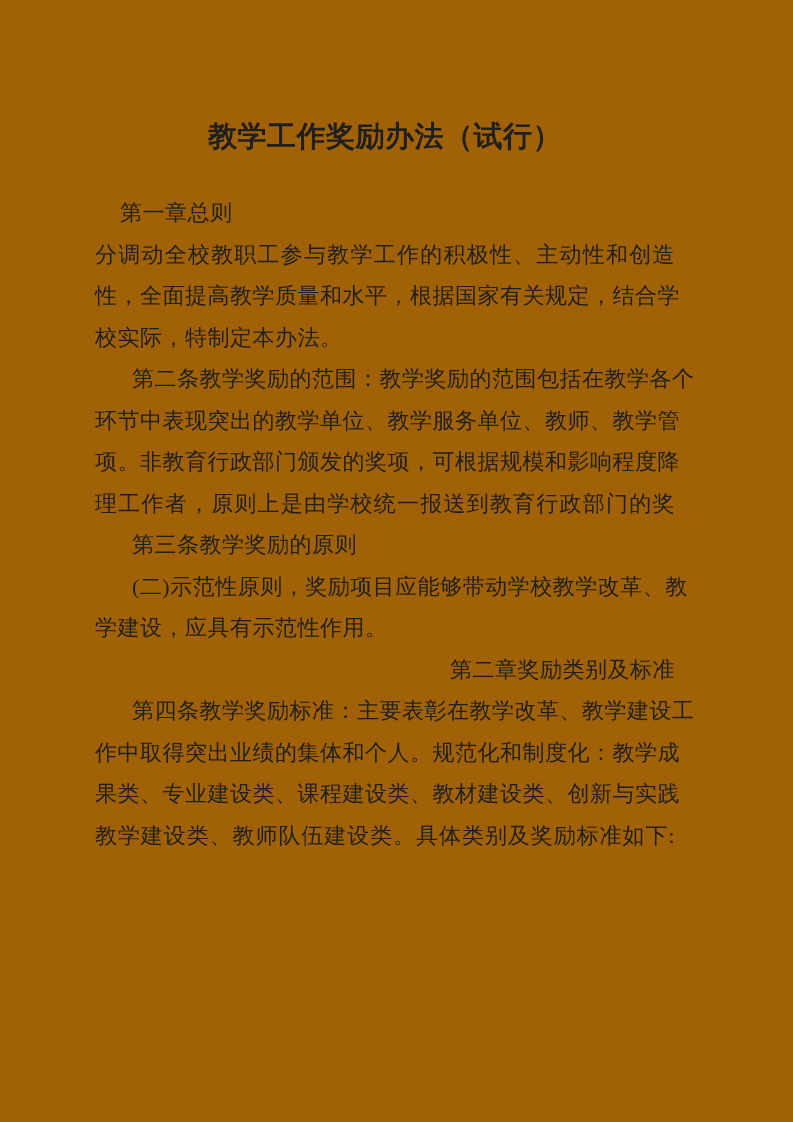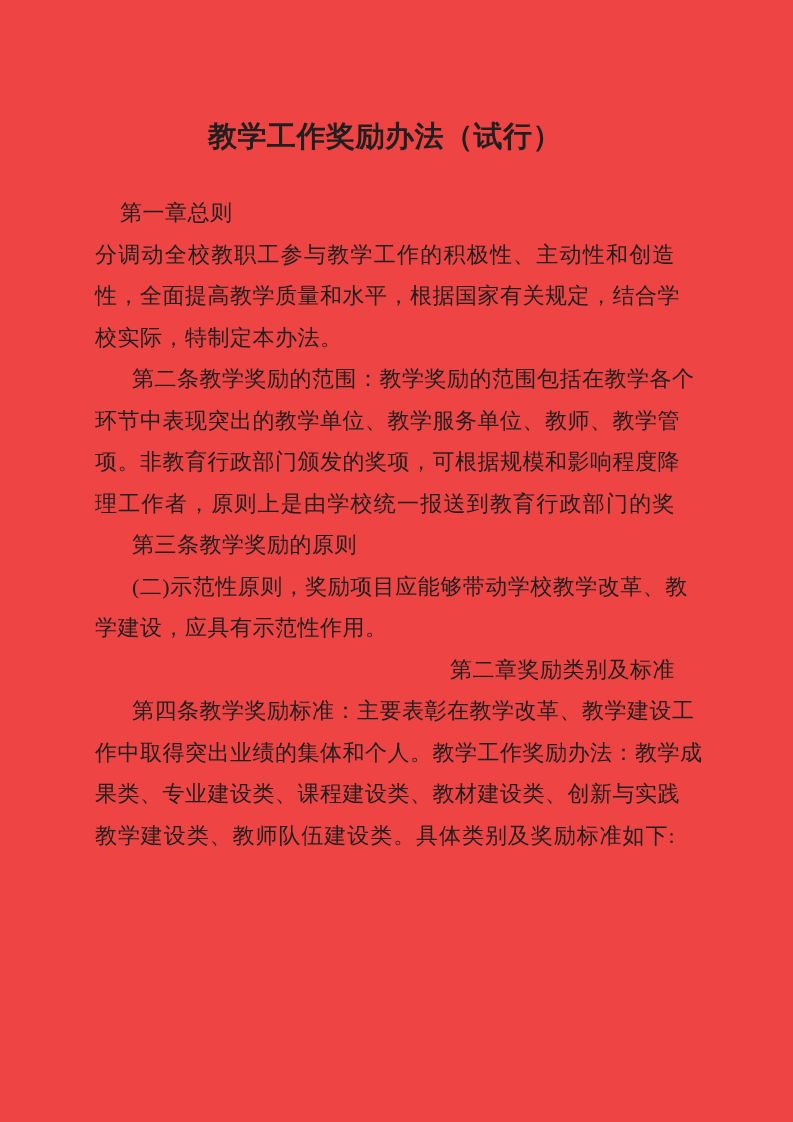--- a/index.html
+++ b/index.html
@@ -4,21 +4,21 @@
 <style>
   html, body {
     margin: 0;
     padding: 0;
     background: #ffffff;
   }
   .page {
     position: relative;
     width: 793px;
     height: 1122px;
-    background: #ef4444;
+    background: #a16207;
     overflow: hidden;
     font-family: "Liberation Serif", serif;
     color: #1f1f1f;
   }
   .doc-title {
     position: absolute;
     top: 117px;
     left: 95px;
     width: 580px;
     font-size: 29px;
@@ -81,18 +81,18 @@
 
     <div class="tline last ind">第三条教学奖励的原则</div>
 
 
     <div class="tline ind">(二)示范性原则，奖励项目应能够带动学校教学改革、教</div>
     <div class="tline last">学建设，应具有示范性作用。</div>
 
     <div class="tline right">第二章奖励类别及标准</div>
 
     <div class="tline ind">第四条教学奖励标准：主要表彰在教学改革、教学建设工</div>
-    <div class="tline">作中取得突出业绩的集体和个人。教学工作奖励办法：教学成</div>
+    <div class="tline">作中取得突出业绩的集体和个人。规范化和制度化：教学成</div>
     <div class="tline">果类、专业建设类、课程建设类、教材建设类、创新与实践</div>
     <div class="tline">教学建设类、教师队伍建设类。具体类别及奖励标准如下:</div>
 
   </div>
 </div>
 
 </body></html>

